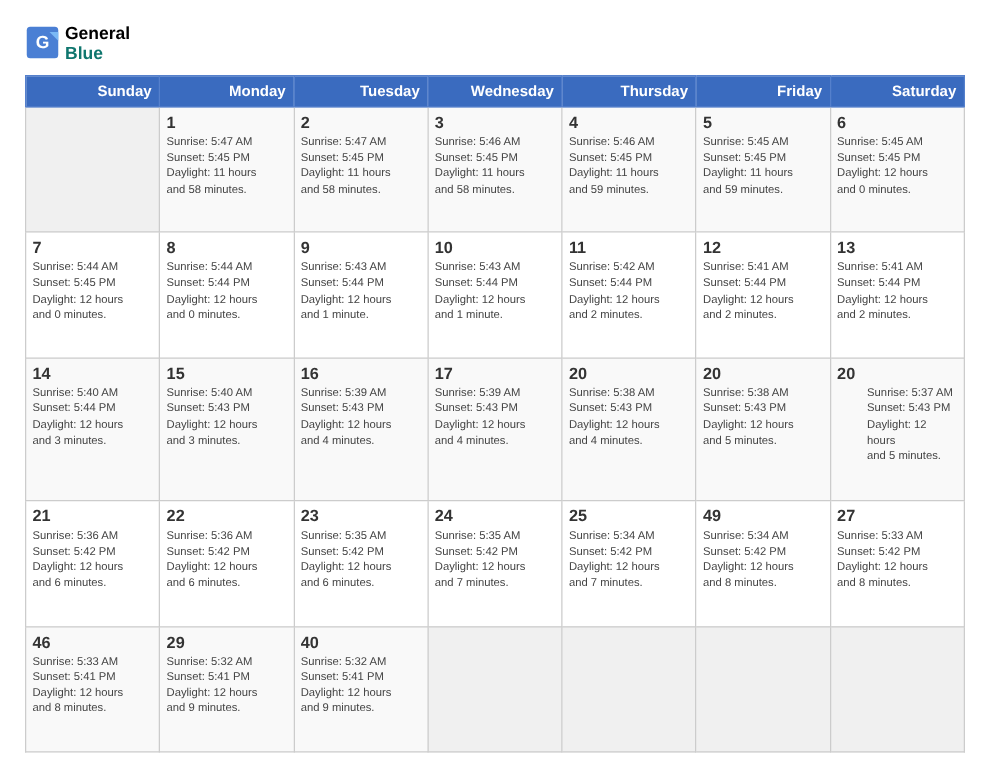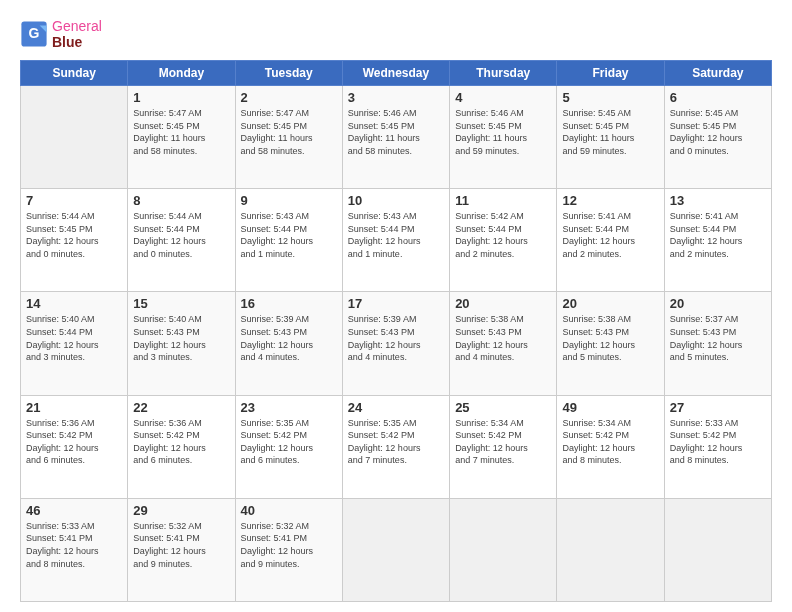--- a/index.html
+++ b/index.html
@@ -49,21 +49,21 @@
       width: 100%;
       border-collapse: collapse;
       flex: 1;
     }
     thead tr th {
       background-color: #3a6bbf;
       color: #fff;
       font-size: 12px;
       font-weight: bold;
       padding: 5px 6px;
-      text-align: center;
+      text-align: right;
       border: 1px solid #5580cc;
     }
     tbody tr td {
       border: 1px solid #ccc;
       vertical-align: top;
       padding: 4px 5px;
       font-size: 9.5px;
       color: #333;
       width: 14.28%;
       height: 78px;
@@ -95,22 +95,22 @@
 
 <div class="page">
   <div class="header">
     <div class="logo">
       <svg class="logo-icon" viewBox="0 0 40 40">
         <rect x="2" y="2" width="36" height="36" rx="4" fill="#4a7fd4"></rect>
         <text x="20" y="26" text-anchor="middle" fill="white" font-size="20" font-weight="bold" font-family="Arial">G</text>
         <polygon points="28,8 38,8 38,18" fill="#7ab8f5"></polygon>
       </svg>
       <div>
-        <div style="font-size:14px;font-weight:normal;color:#ec4899;">General</div>
-        <div style="font-size:14px;font-weight:bold;color:#7f1d1d;">Blue</div>
+        <div style="font-size:14px;font-weight:bold;color:#000000;">General</div>
+        <div style="font-size:14px;font-weight:bold;color:#0f766e;">Blue</div>
       </div>
     </div>
     <div class="title-block">
       <div class="month-title"></div>
       <div class="location-title"></div>
     </div>
   </div>
 
   <table>
     <thead>
@@ -259,21 +259,21 @@
           </td>
           <td>
             <span class="day-number">20</span>
             <div class="day-info" style="white-space: pre-line;">Sunrise: 5:38 AM
 Sunset: 5:43 PM
 Daylight: 12 hours
 and 5 minutes.</div>
           </td>
           <td>
             <span class="day-number">20</span>
-            <div class="day-info" style="white-space: pre-line;">Sunrise: 5:37 AM
+            <div class="day-info" style="white-space: pre-line; margin-left: 24px;">Sunrise: 5:37 AM
 Sunset: 5:43 PM
 Daylight: 12 hours
 and 5 minutes.</div>
           </td>
         </tr>
         <tr>
           <td>
             <span class="day-number">21</span>
             <div class="day-info" style="white-space: pre-line;">Sunrise: 5:36 AM
 Sunset: 5:42 PM

